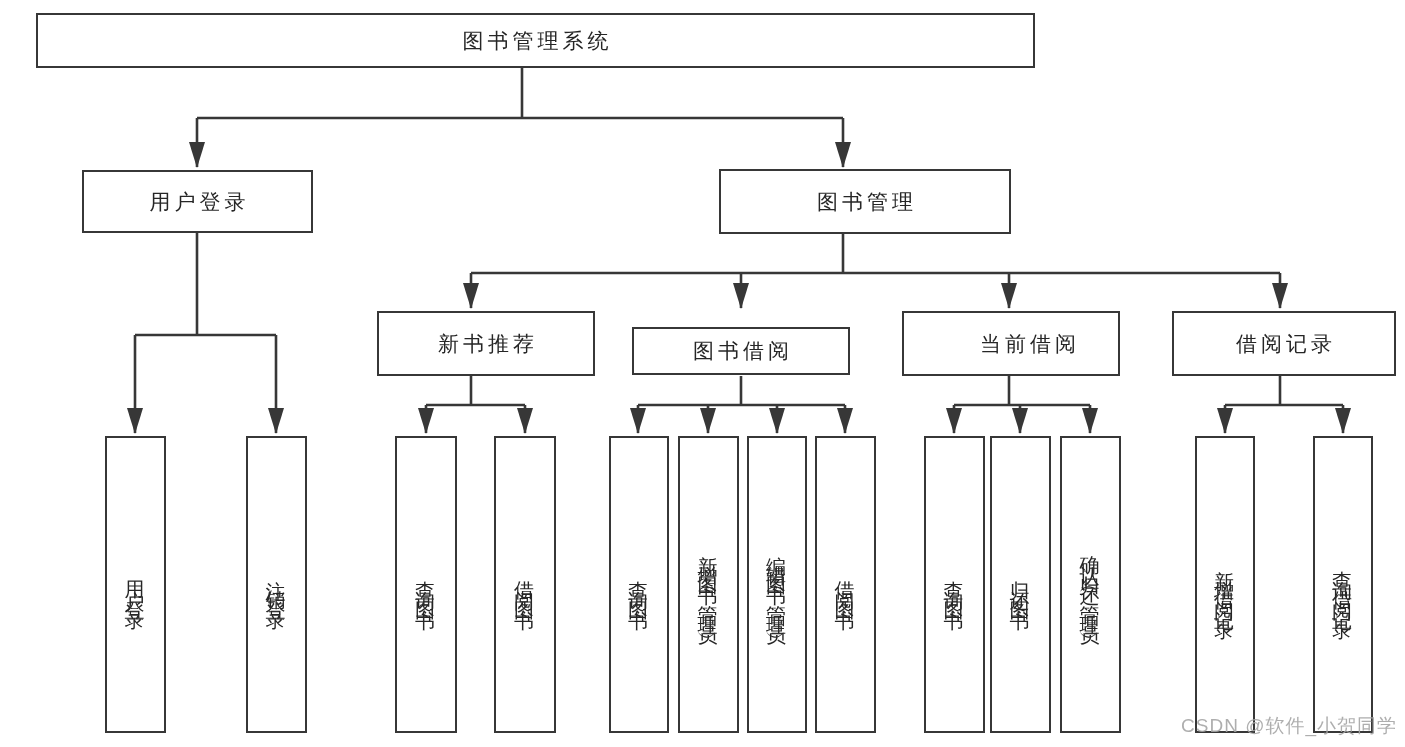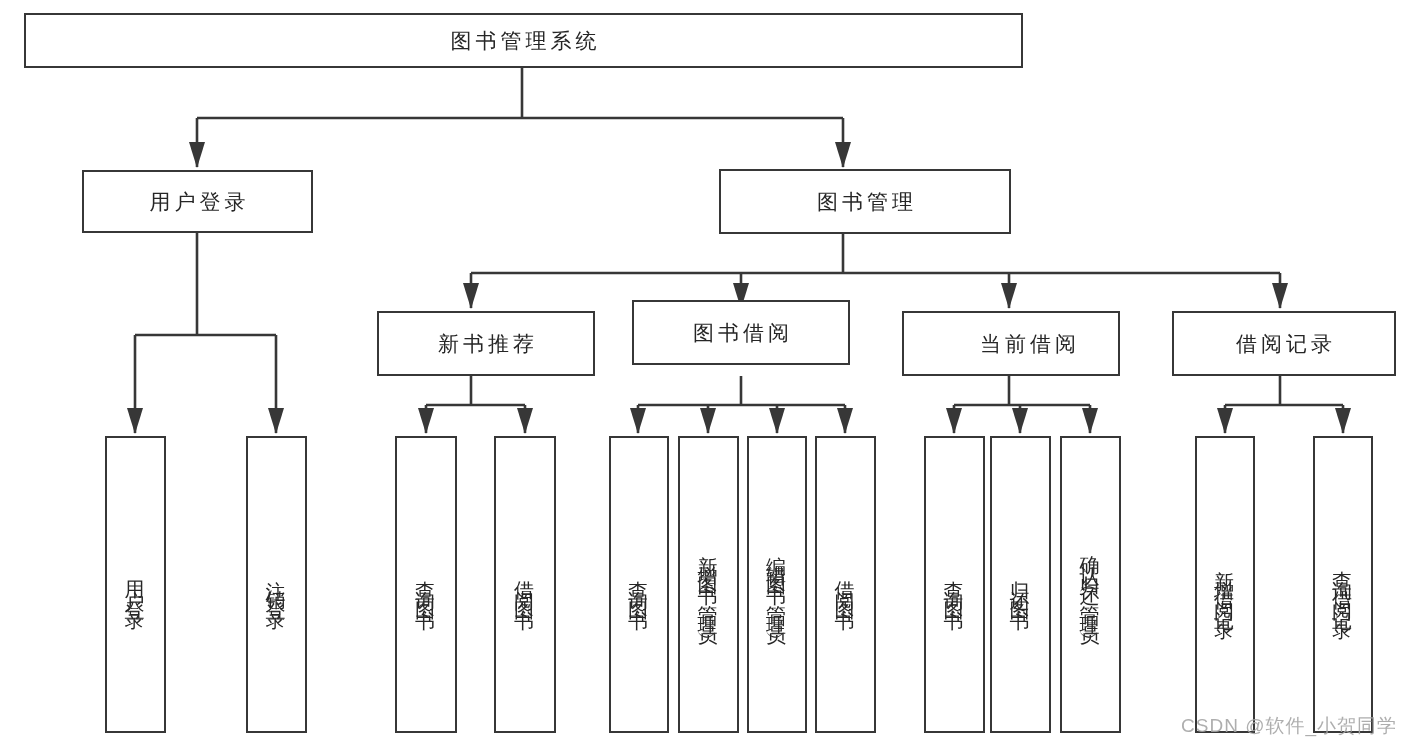--- a/index.html
+++ b/index.html
@@ -37,25 +37,25 @@
   }
   .vlabel {
     writing-mode: vertical-rl;
     text-orientation: mixed;
     font-size: 20px;
     letter-spacing: 10px;
     white-space: nowrap;
     color: #262626;
   }
   
-  #n-root      { left: 24px;   top: 13px;  width: 999px; height: 55px; }
+  #n-root      { left: 36px;   top: 13px;  width: 999px; height: 55px; }
   #n-login     { left: 82px;   top: 170px; width: 231px; height: 63px; }
   #n-mgmt      { left: 719px;  top: 169px; width: 292px; height: 65px; }
   #n-recommend { left: 362px;  top: 311px; width: 218px; height: 65px; margin-left: 15px; }
-  #n-borrow    { left: 632px;  top: 300px; width: 218px; height: 65px; }
+  #n-borrow    { left: 632px;  top: 327px; width: 218px; height: 48px; }
   #n-current   { left: 902px;  top: 311px; width: 218px; height: 65px; padding-left: 34px; }
   #n-records   { left: 1172px; top: 311px; width: 224px; height: 65px; }
   .leaf { top: 436px; height: 297px; }
   #leaf1  { left: 105px;  width: 61px; }
   #leaf2  { left: 246px;  width: 61px; }
   #leaf3  { left: 395px;  width: 62px; }
   #leaf4  { left: 494px;  width: 62px; }
   #leaf5  { left: 609px;  width: 60px; }
   #leaf6  { left: 678px;  width: 61px; }
   #leaf7  { left: 747px;  width: 60px; }

